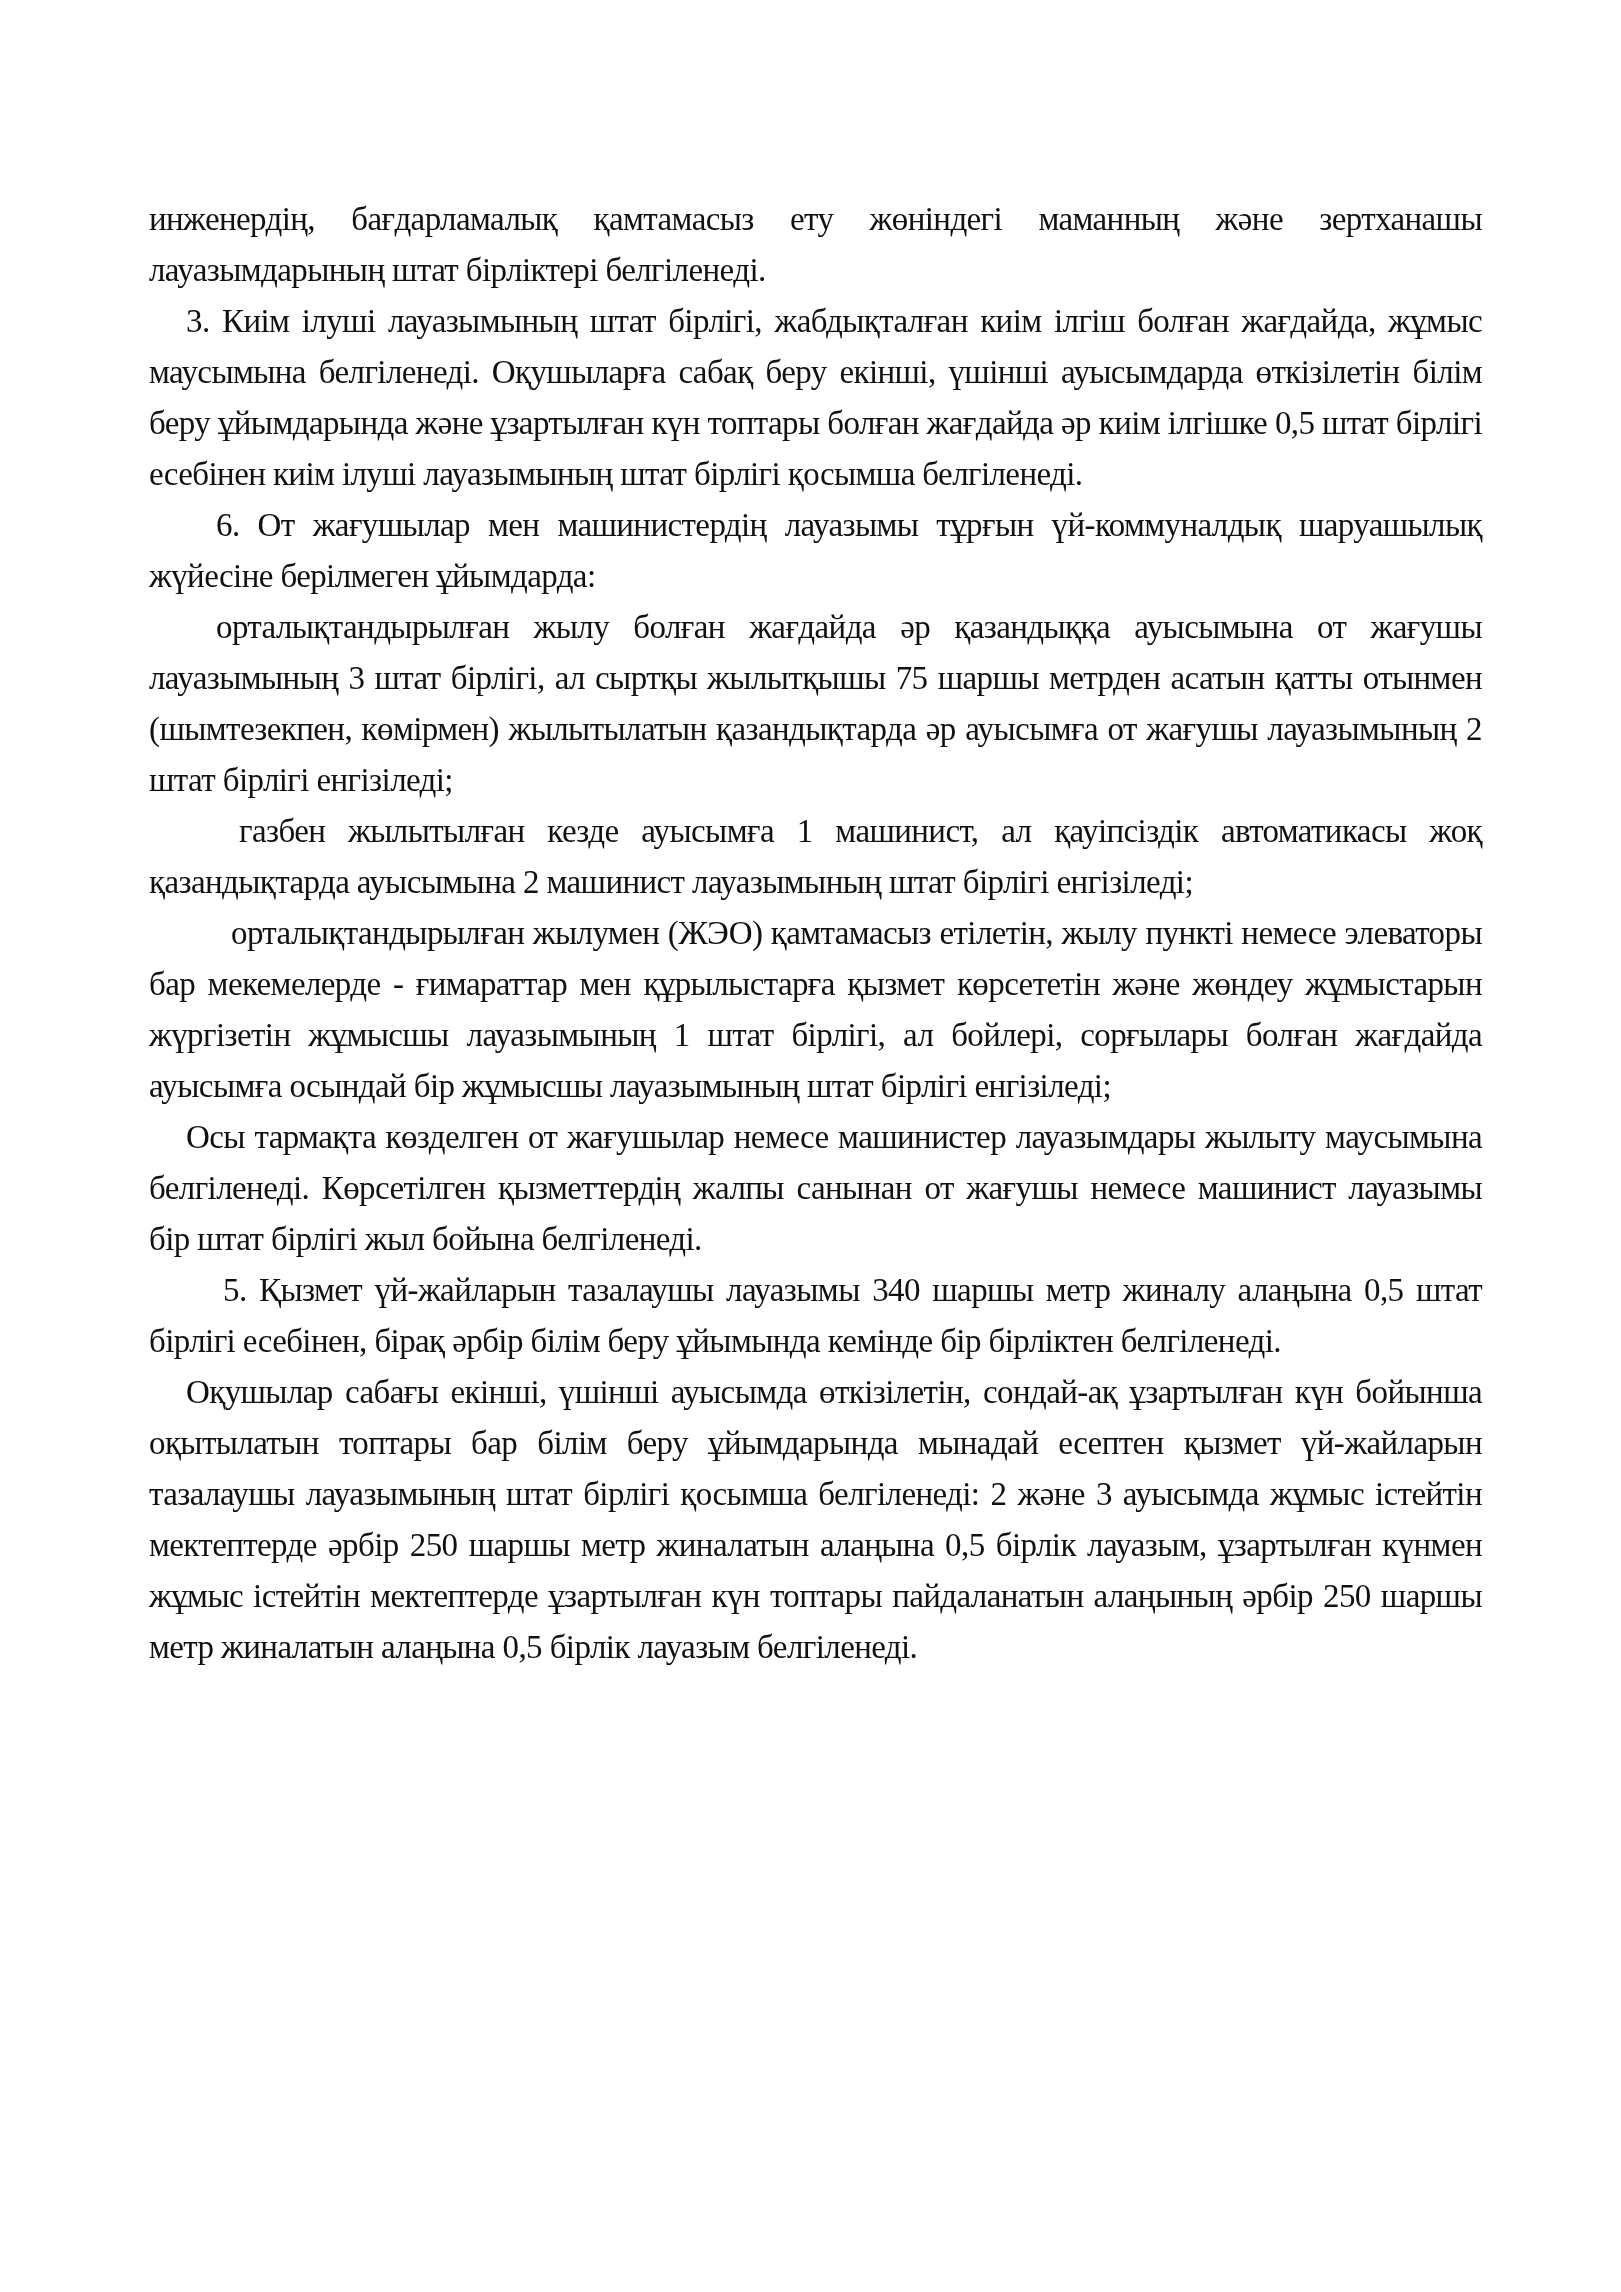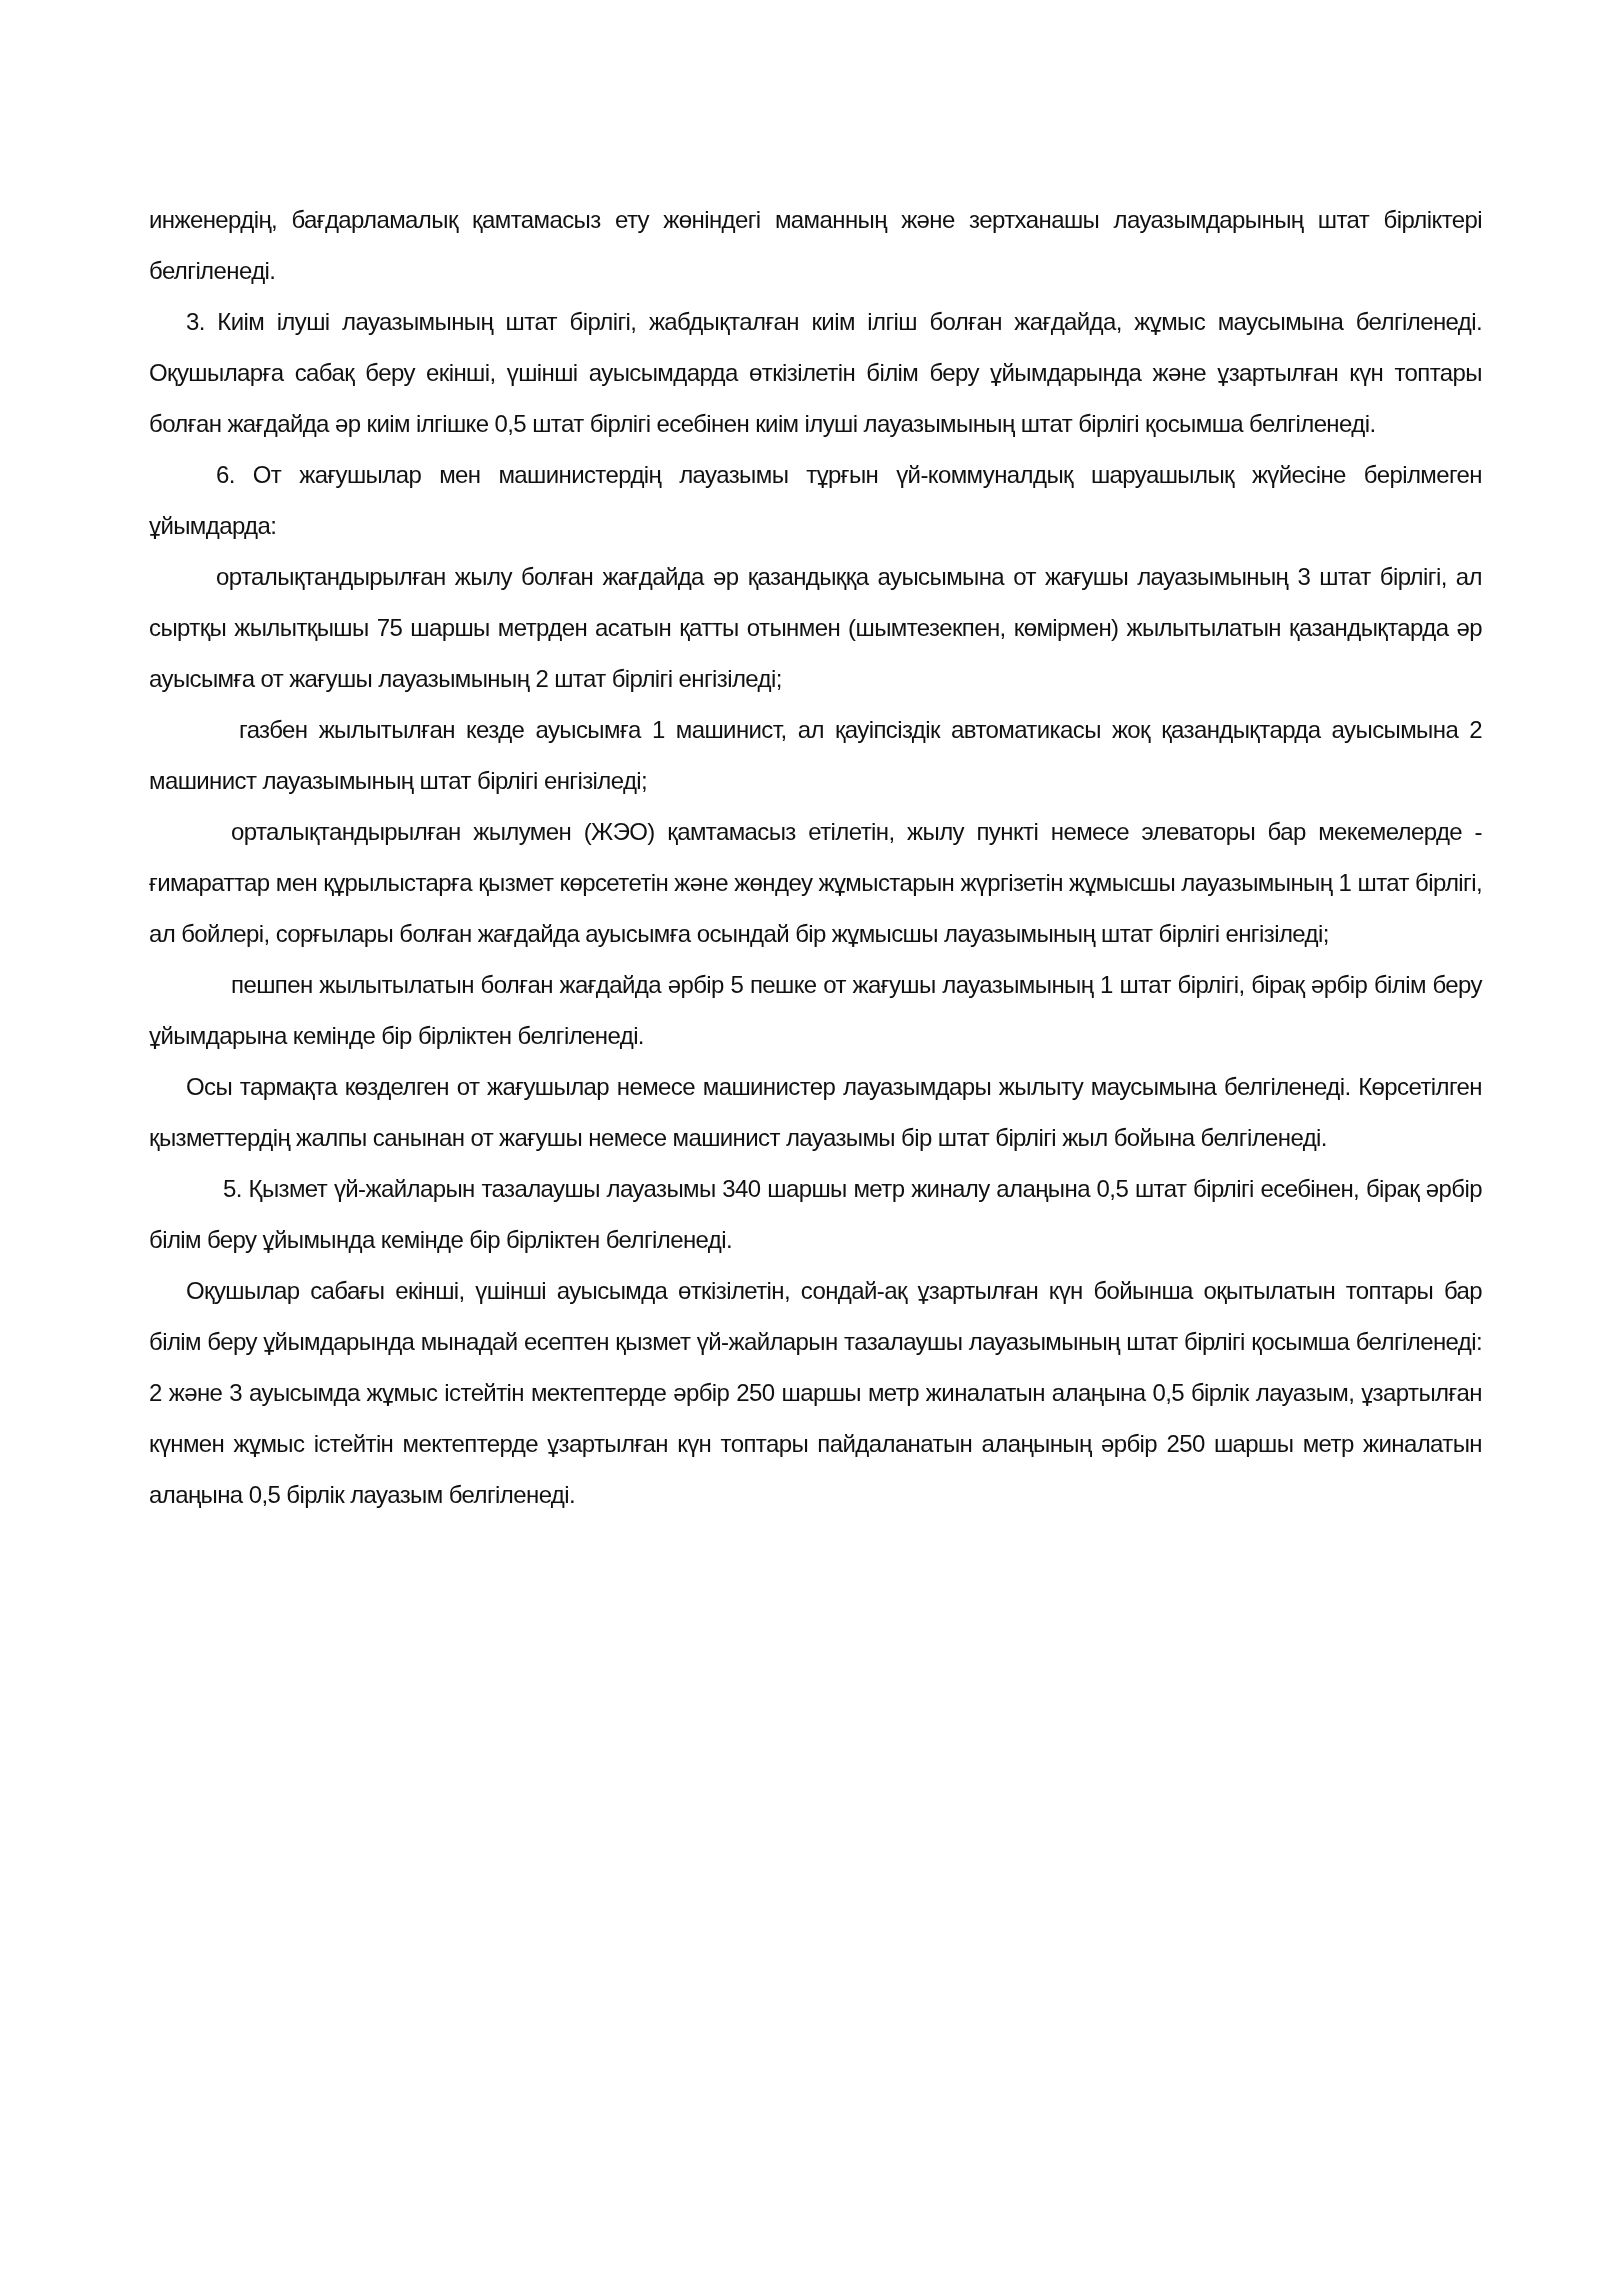--- a/index.html
+++ b/index.html
@@ -12,22 +12,22 @@
       height: 2293px;
       position: relative;
       overflow: hidden;
     }
     .page {
       position: absolute;
       left: 149px;
       top: 194px;
       width: 1333px;
       color: #111111;
-      font-family: Liberation Sans, sans-serif;
-      font-size: 24px;
+      font-family: Liberation Serif, serif;
+      font-size: 33px;
       line-height: 51px;
       letter-spacing: -0.6px;
     }
     .para {
       margin: 0;
       padding: 0;
       text-align: justify;
       text-align-last: left;
       transform-origin: left top;
     }
@@ -41,18 +41,17 @@
 </head>
 <body>
 
 <div class="page">
   <p class="para ind-0">инженердің, бағдарламалық қамтамасыз ету жөніндегі маманның және зертханашы лауазымдарының штат бірліктері белгіленеді.</p>
   <p class="para ind-xs">3. Киім ілуші лауазымының штат бірлігі, жабдықталған киім ілгіш болған жағдайда, жұмыс маусымына белгіленеді. Оқушыларға сабақ беру екінші, үшінші ауысымдарда өткізілетін білім беру ұйымдарында және ұзартылған күн топтары болған жағдайда әр киім ілгішке 0,5 штат бірлігі есебінен киім ілуші лауазымының  штат бірлігі қосымша белгіленеді.</p>
   <p class="para ind-s">6. От жағушылар мен машинистердің лауазымы тұрғын үй-коммуналдық шаруашылық жүйесіне берілмеген ұйымдарда:</p>
   <p class="para ind-s">орталықтандырылған жылу болған жағдайда әр қазандыққа ауысымына от жағушы лауазымының 3 штат бірлігі, ал сыртқы жылытқышы 75 шаршы метрден асатын қатты отынмен (шымтезекпен, көмірмен) жылытылатын қазандықтарда әр ауысымға от жағушы лауазымының 2 штат бірлігі енгізіледі;</p>
   <p class="para ind-xl">газбен жылытылған кезде ауысымға 1 машинист, ал қауіпсіздік автоматикасы жоқ қазандықтарда ауысымына 2 машинист лауазымының штат бірлігі енгізіледі;</p>
   <p class="para ind-l">орталықтандырылған жылумен (ЖЭО) қамтамасыз етілетін, жылу пункті немесе элеваторы бар мекемелерде - ғимараттар мен құрылыстарға қызмет көрсететін және жөндеу жұмыстарын жүргізетін жұмысшы лауазымының 1 штат бірлігі, ал бойлері, сорғылары болған жағдайда ауысымға осындай бір жұмысшы лауазымының штат бірлігі енгізіледі;</p>
-  <p class="para ind-l">пешпен жылытылатын болған жағдайда әрбір 5 пешке от жағушы лауазымының 1 штат бірлігі, бірақ әрбір білім беру ұйымдарына кемінде бір бірліктен белгіленеді.</p>
   <p class="para ind-xs">Осы тармақта көзделген от жағушылар немесе машинистер лауазымдары жылыту маусымына белгіленеді. Көрсетілген қызметтердің жалпы санынан от жағушы немесе машинист лауазымы бір штат бірлігі жыл бойына белгіленеді.</p>
   <p class="para ind-m">5. Қызмет үй-жайларын тазалаушы лауазымы 340 шаршы метр жиналу алаңына 0,5 штат бірлігі есебінен, бірақ әрбір білім беру ұйымында кемінде бір бірліктен белгіленеді.</p>
   <p class="para ind-xs">Оқушылар сабағы екінші, үшінші ауысымда өткізілетін, сондай-ақ ұзартылған күн бойынша оқытылатын топтары бар білім беру ұйымдарында мынадай есептен қызмет үй-жайларын тазалаушы лауазымының штат бірлігі қосымша белгіленеді: 2 және 3 ауысымда жұмыс істейтін мектептерде әрбір 250 шаршы метр жиналатын алаңына 0,5 бірлік лауазым, ұзартылған күнмен жұмыс істейтін мектептерде ұзартылған күн топтары пайдаланатын алаңының әрбір 250 шаршы метр жиналатын алаңына 0,5 бірлік лауазым белгіленеді.</p>
 </div>
 
 
 </body></html>

